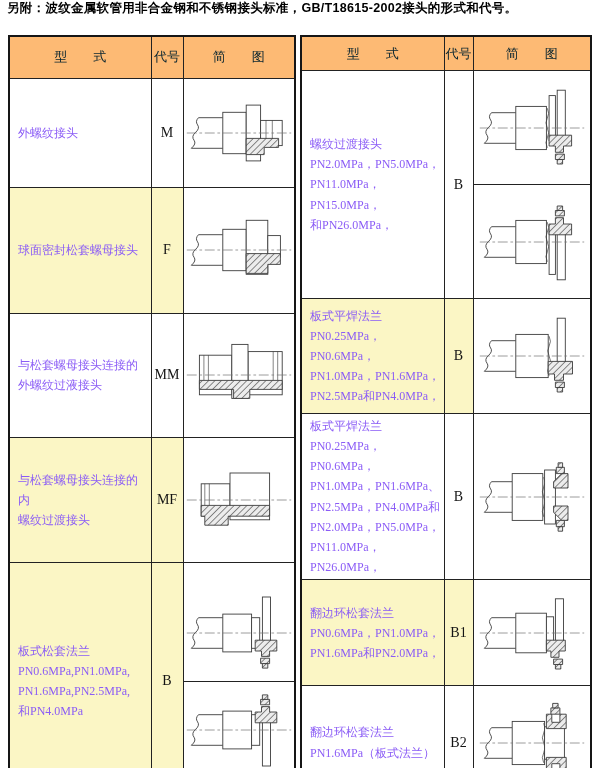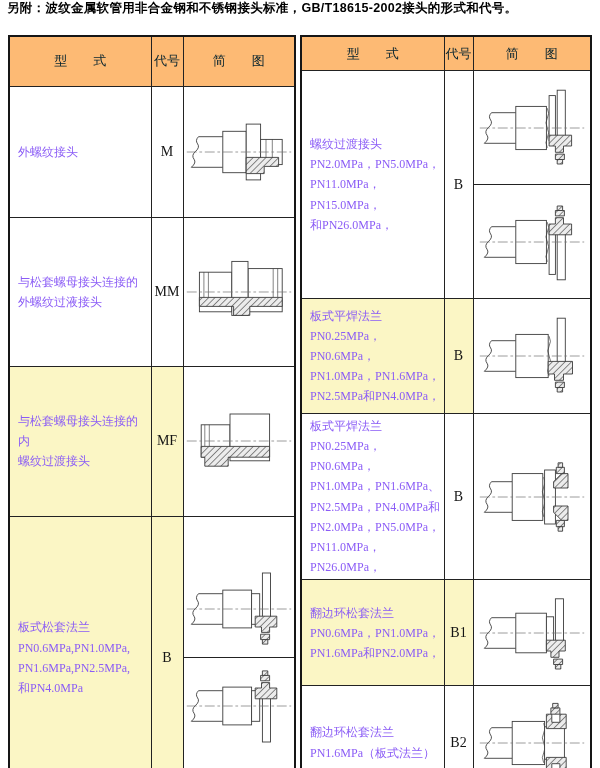--- a/index.html
+++ b/index.html
@@ -80,20 +80,36 @@
                 <rect x="42" y="23" width="26" height="46" fill="#fff" stroke="#3c3c3c"></rect>
                 <rect x="68" y="15" width="16" height="62" fill="#fff" stroke="#3c3c3c"></rect>
                 <rect x="84" y="32" width="24" height="28" fill="#fff" stroke="#3c3c3c"></rect>
                 <path d="M90 32 V60 M97 32 V60" stroke="#3c3c3c" stroke-width="0.7" fill="none"></path>
                 <path d="M68 52 h36 v10 h-16 v8 h-20 z" fill="url(#hx)" stroke="#3c3c3c"></path>
                 <line x1="2" y1="46" x2="118" y2="46" stroke="#777" stroke-width="0.8" stroke-dasharray="11 3 3 3"></line>
               </svg>
             </div>
       </td>
     </tr>
+    <tr class="lh2">
+      <td class="type hl">球面密封松套螺母接头</td>
+      <td class="code hl">F</td>
+      <td class="diagcell">
+        <div class="diag">
+              <svg class="dsvg" viewBox="0 0 120 92">
+                <path d="M 42 29 H 15 q -4 4 -1 8 q 3 4 -3 9 q -4 4 -1 8 q 3 4 -3 9 H 42" fill="#fff" stroke="#3c3c3c"></path>
+                <rect x="42" y="23" width="26" height="46" fill="#fff" stroke="#3c3c3c"></rect>
+                <rect x="68" y="13" width="24" height="60" fill="#fff" stroke="#3c3c3c"></rect>
+                <rect x="92" y="30" width="14" height="24" fill="#fff" stroke="#3c3c3c"></rect>
+                <path d="M68 50 h38 v12 h-14 v10 h-24 z" fill="url(#hx)" stroke="#3c3c3c"></path>
+                <line x1="2" y1="46" x2="118" y2="46" stroke="#777" stroke-width="0.8" stroke-dasharray="11 3 3 3"></line>
+              </svg>
+            </div>
+      </td>
+    </tr>
     <tr class="lh3">
       <td class="type">与松套螺母接头连接的
 外螺纹过液接头</td>
       <td class="code">MM</td>
       <td class="diagcell">
         <div class="diag">
               <svg class="dsvg" viewBox="0 0 120 92">
                 <rect x="16" y="24" width="36" height="44" fill="#fff" stroke="#3c3c3c"></rect>
                 <rect x="70" y="20" width="38" height="48" fill="#fff" stroke="#3c3c3c"></rect>
                 <rect x="52" y="12" width="18" height="60" fill="#fff" stroke="#3c3c3c"></rect>

